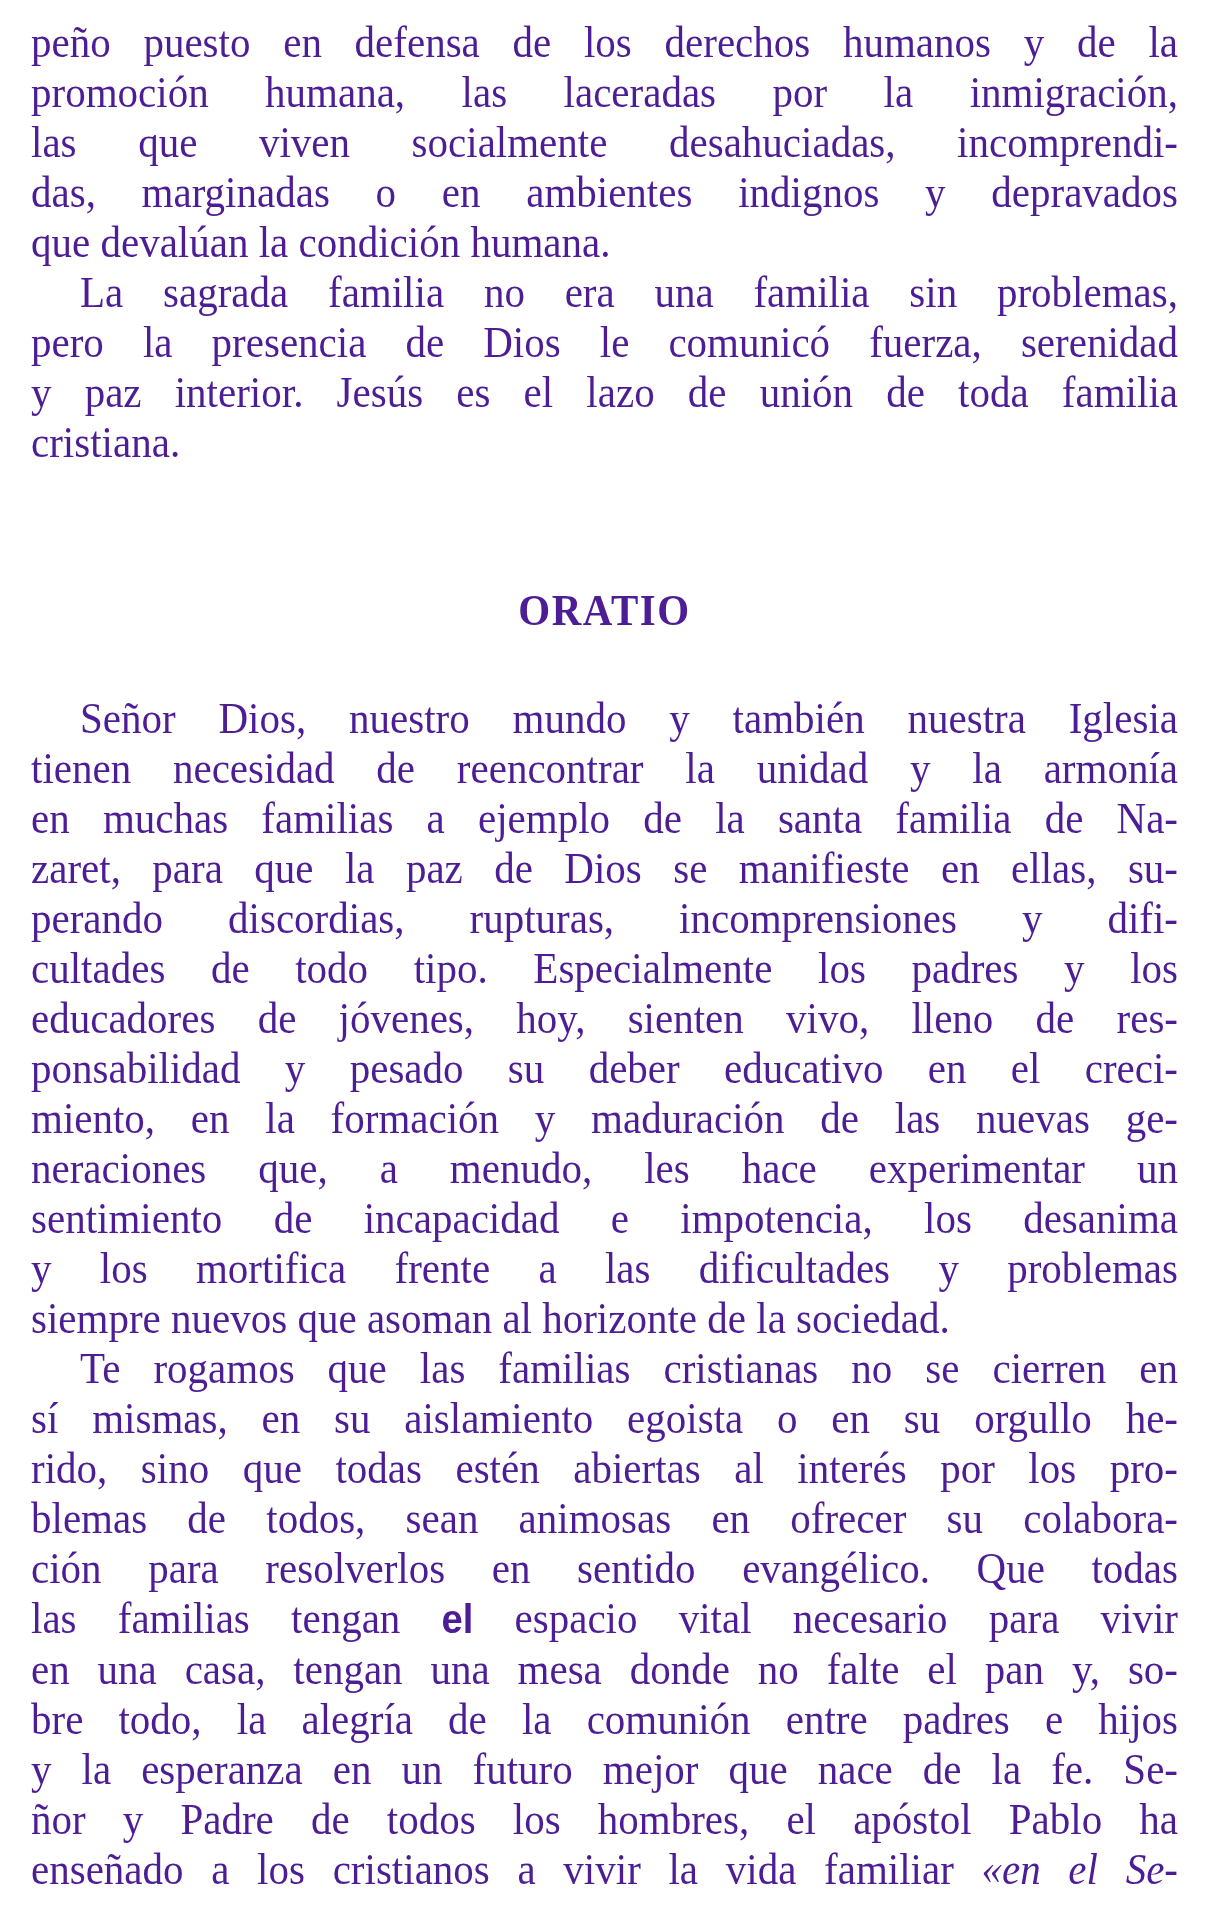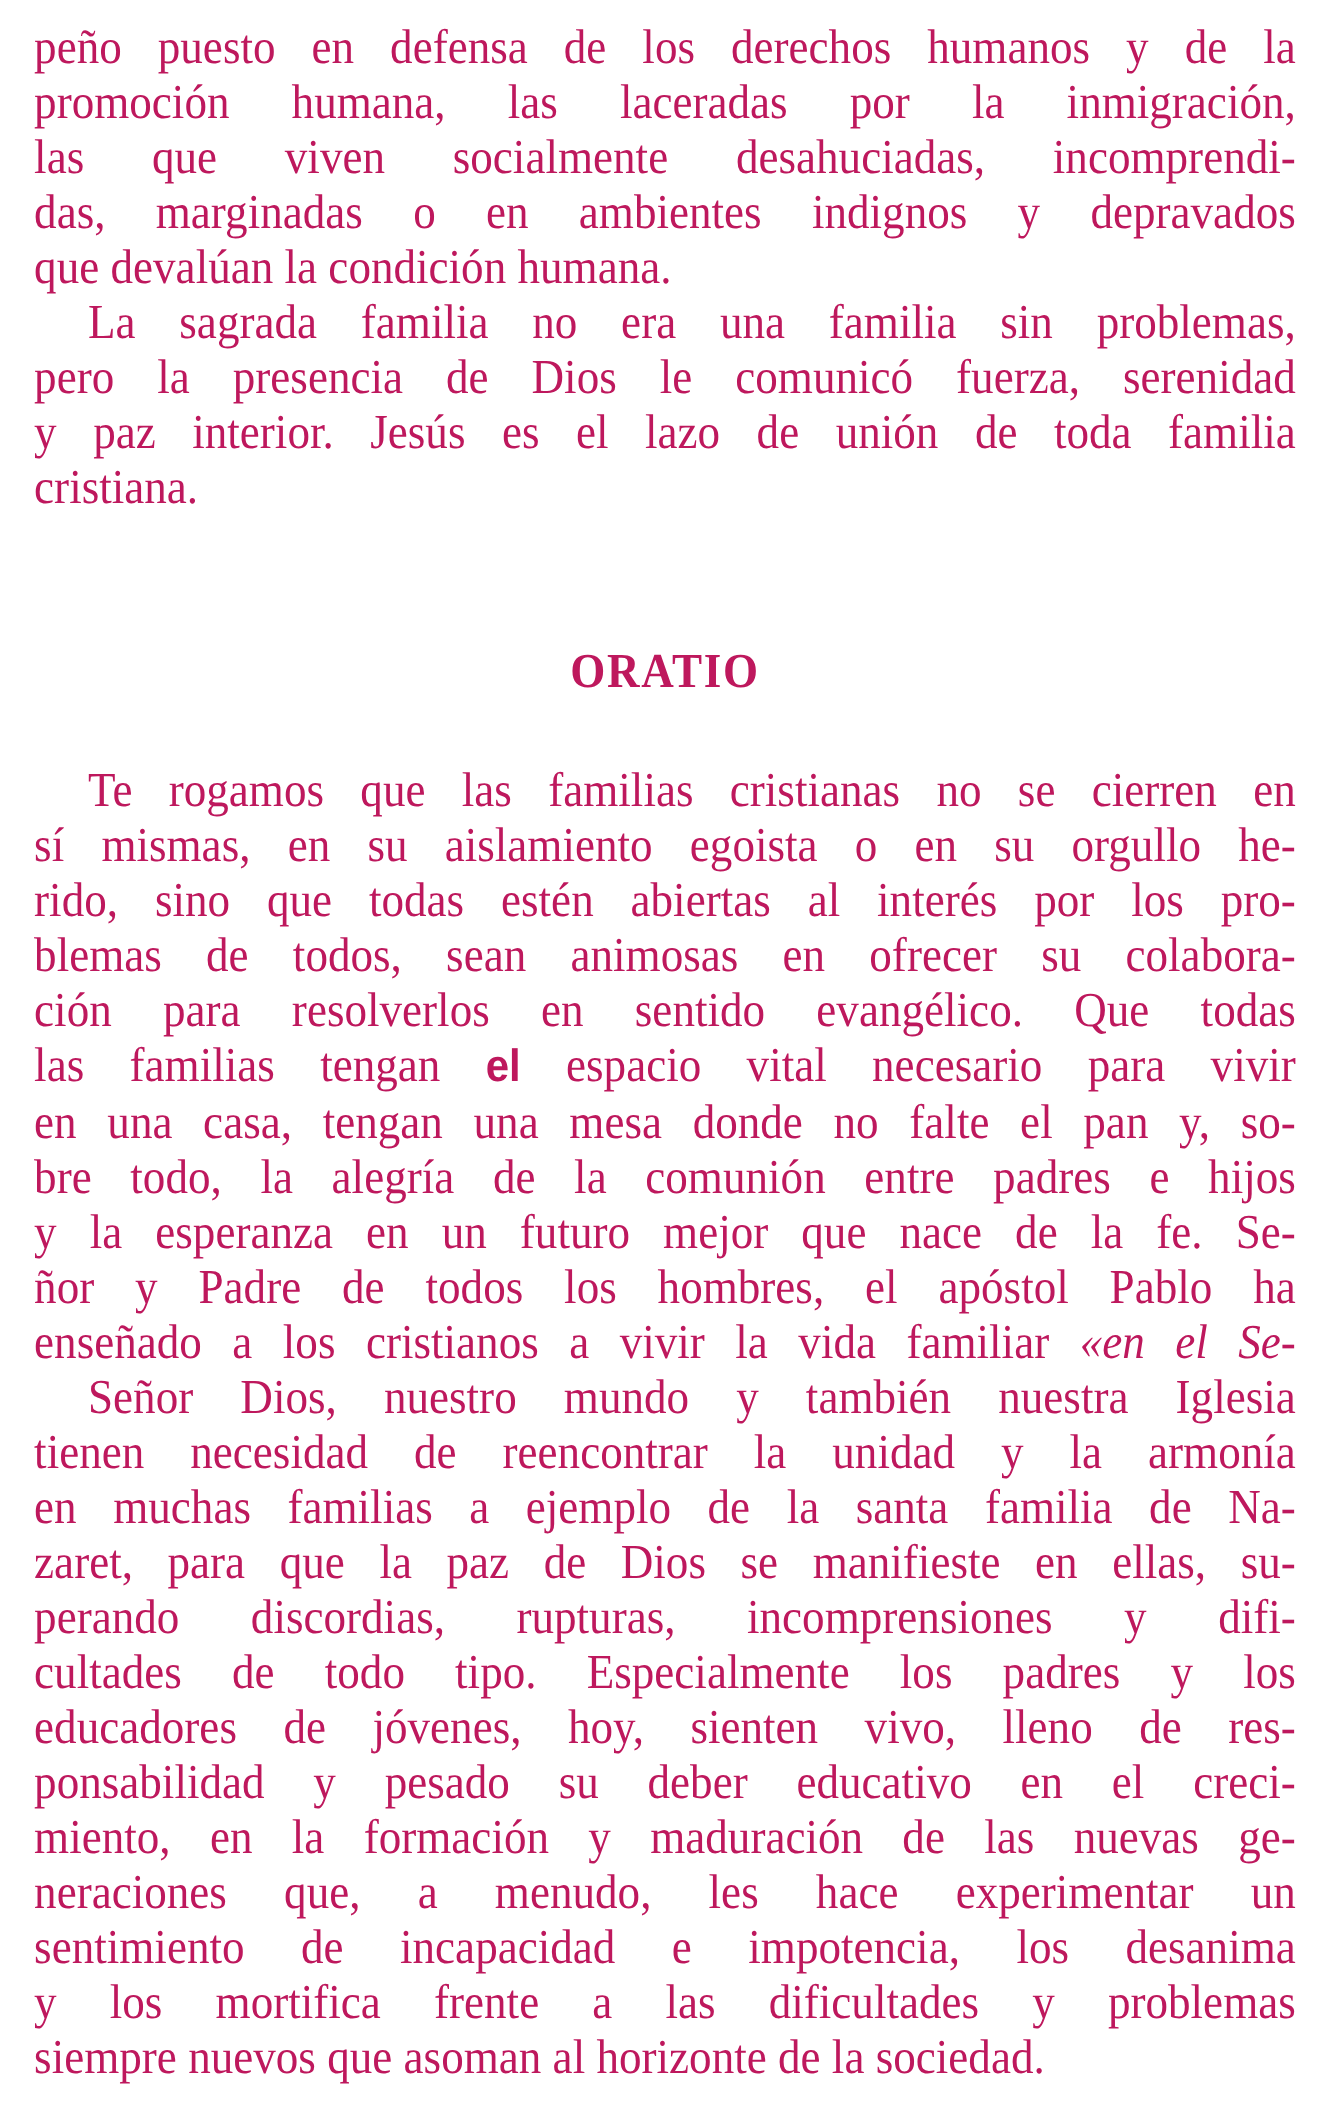--- a/index.html
+++ b/index.html
@@ -5,21 +5,21 @@
   html, body {
     margin: 0;
     padding: 0;
     background: #ffffff;
   }
   .page {
     position: relative;
     width: 1206px;
     height: 1919px;
     background: #ffffff;
-    color: #be185d;
+    color: #4c1d95;
     overflow: hidden;
     box-sizing: border-box;
     padding: 17px 28px 0 31px;
     font-family: "Liberation Serif", "DejaVu Serif", serif;
   }
   .paragraph {
     margin: 0;
   }
   .line {
     font-size: 41px;
@@ -69,41 +69,41 @@
         <div class="line end"><span>que devalúan la condición humana.</span></div>
       </div>
       <div class="paragraph">
         <div class="line indent"><span>La sagrada familia no era una familia sin problemas,</span></div>
         <div class="line"><span>pero la presencia de Dios le comunicó fuerza, serenidad</span></div>
         <div class="line"><span>y paz interior. Jesús es el lazo de unión de toda familia</span></div>
         <div class="line end"><span>cristiana.</span></div>
       </div>
       <h2 class="heading">ORATIO</h2>
       <div class="paragraph">
-        <div class="line indent"><span>Te rogamos que las familias cristianas no se cierren en</span></div>
-        <div class="line"><span>sí mismas, en su aislamiento egoista o en su orgullo he-</span></div>
-        <div class="line"><span>rido, sino que todas estén abiertas al interés por los pro-</span></div>
-        <div class="line"><span>blemas de todos, sean animosas en ofrecer su colabora-</span></div>
-        <div class="line"><span>ción para resolverlos en sentido evangélico. Que todas</span></div>
-        <div class="line"><span>las familias tengan </span><span class="run-bold-sans">el</span><span> espacio vital necesario para vivir</span></div>
-        <div class="line"><span>en una casa, tengan una mesa donde no falte el pan y, so-</span></div>
-        <div class="line"><span>bre todo, la alegría de la comunión entre padres e hijos</span></div>
-        <div class="line"><span>y la esperanza en un futuro mejor que nace de la fe. Se-</span></div>
-        <div class="line"><span>ñor y Padre de todos los hombres, el apóstol Pablo ha</span></div>
-        <div class="line"><span>enseñado a los cristianos a vivir la vida familiar </span><span class="run-italic">«en el Se-</span></div>
-      </div>
-      <div class="paragraph">
         <div class="line indent"><span>Señor Dios, nuestro mundo y también nuestra Iglesia</span></div>
         <div class="line"><span>tienen necesidad de reencontrar la unidad y la armonía</span></div>
         <div class="line"><span>en muchas familias a ejemplo de la santa familia de Na-</span></div>
         <div class="line"><span>zaret, para que la paz de Dios se manifieste en ellas, su-</span></div>
         <div class="line"><span>perando discordias, rupturas, incomprensiones y difi-</span></div>
         <div class="line"><span>cultades de todo tipo. Especialmente los padres y los</span></div>
         <div class="line"><span>educadores de jóvenes, hoy, sienten vivo, lleno de res-</span></div>
         <div class="line"><span>ponsabilidad y pesado su deber educativo en el creci-</span></div>
         <div class="line"><span>miento, en la formación y maduración de las nuevas ge-</span></div>
         <div class="line"><span>neraciones que, a menudo, les hace experimentar un</span></div>
         <div class="line"><span>sentimiento de incapacidad e impotencia, los desanima</span></div>
         <div class="line"><span>y los mortifica frente a las dificultades y problemas</span></div>
         <div class="line end"><span>siempre nuevos que asoman al horizonte de la sociedad.</span></div>
       </div>
+      <div class="paragraph">
+        <div class="line indent"><span>Te rogamos que las familias cristianas no se cierren en</span></div>
+        <div class="line"><span>sí mismas, en su aislamiento egoista o en su orgullo he-</span></div>
+        <div class="line"><span>rido, sino que todas estén abiertas al interés por los pro-</span></div>
+        <div class="line"><span>blemas de todos, sean animosas en ofrecer su colabora-</span></div>
+        <div class="line"><span>ción para resolverlos en sentido evangélico. Que todas</span></div>
+        <div class="line"><span>las familias tengan </span><span class="run-bold-sans">el</span><span> espacio vital necesario para vivir</span></div>
+        <div class="line"><span>en una casa, tengan una mesa donde no falte el pan y, so-</span></div>
+        <div class="line"><span>bre todo, la alegría de la comunión entre padres e hijos</span></div>
+        <div class="line"><span>y la esperanza en un futuro mejor que nace de la fe. Se-</span></div>
+        <div class="line"><span>ñor y Padre de todos los hombres, el apóstol Pablo ha</span></div>
+        <div class="line"><span>enseñado a los cristianos a vivir la vida familiar </span><span class="run-italic">«en el Se-</span></div>
+      </div>
     </div>
 </div>
 
 </body></html>

